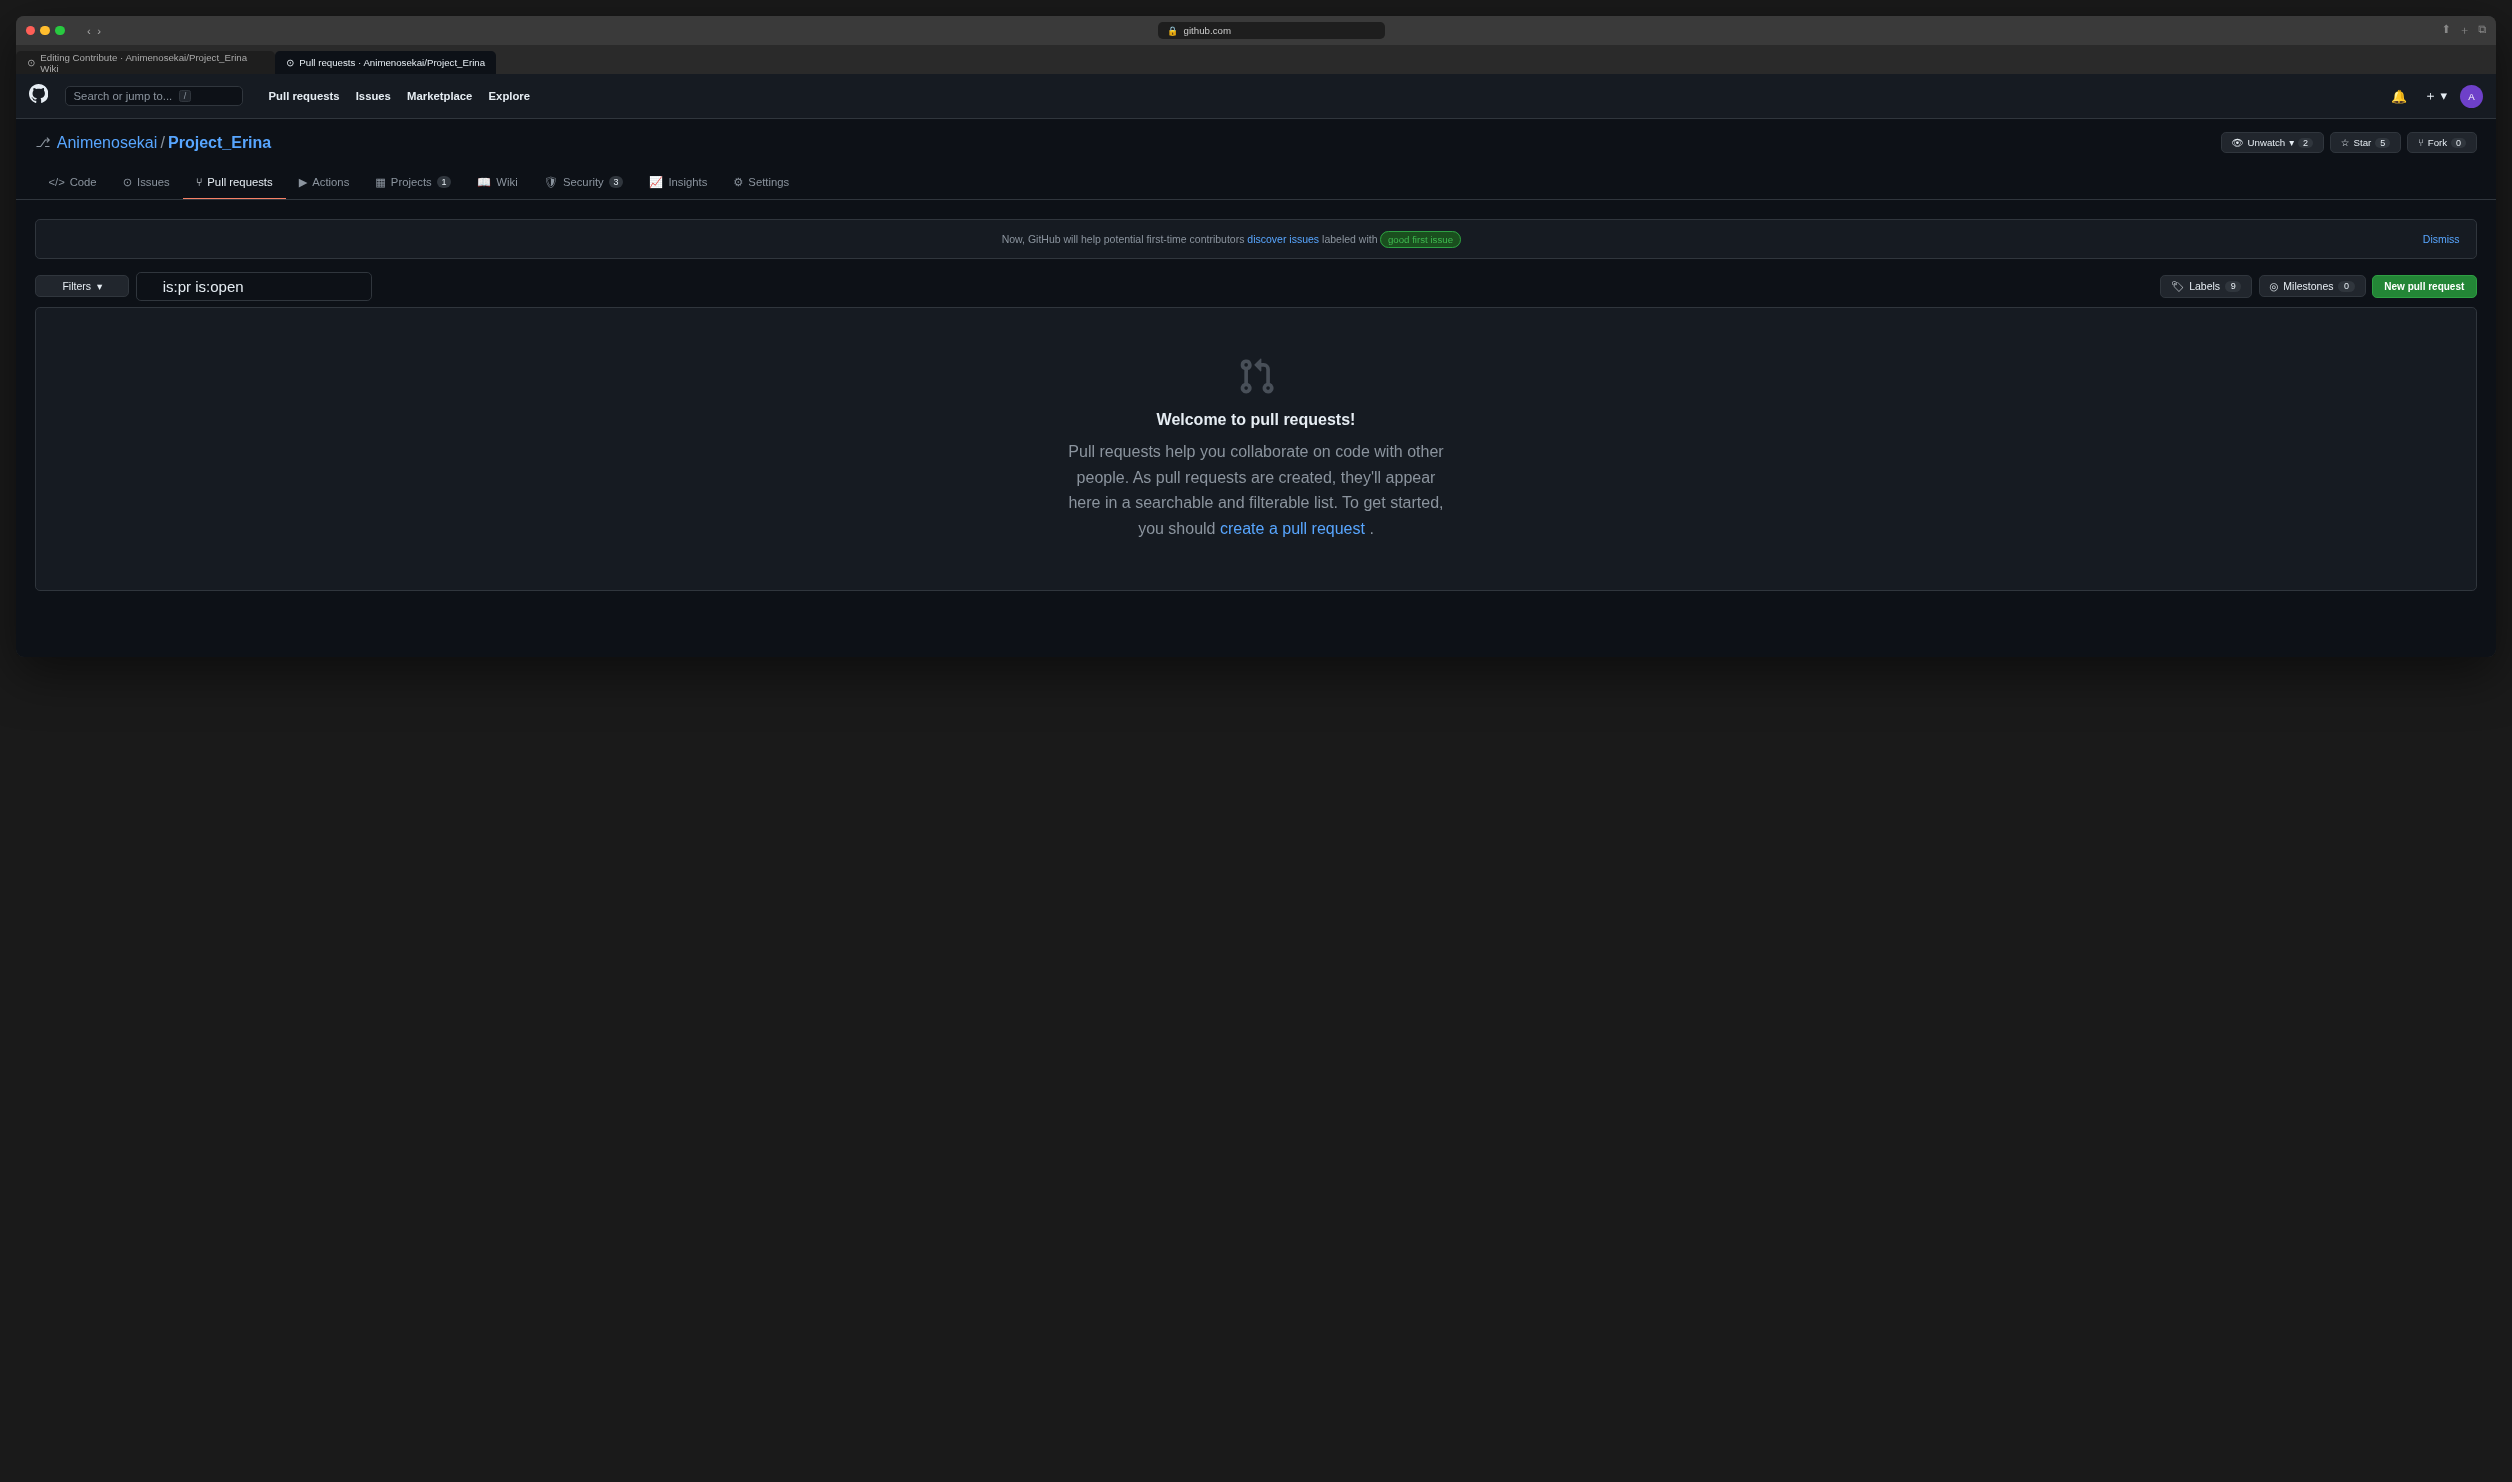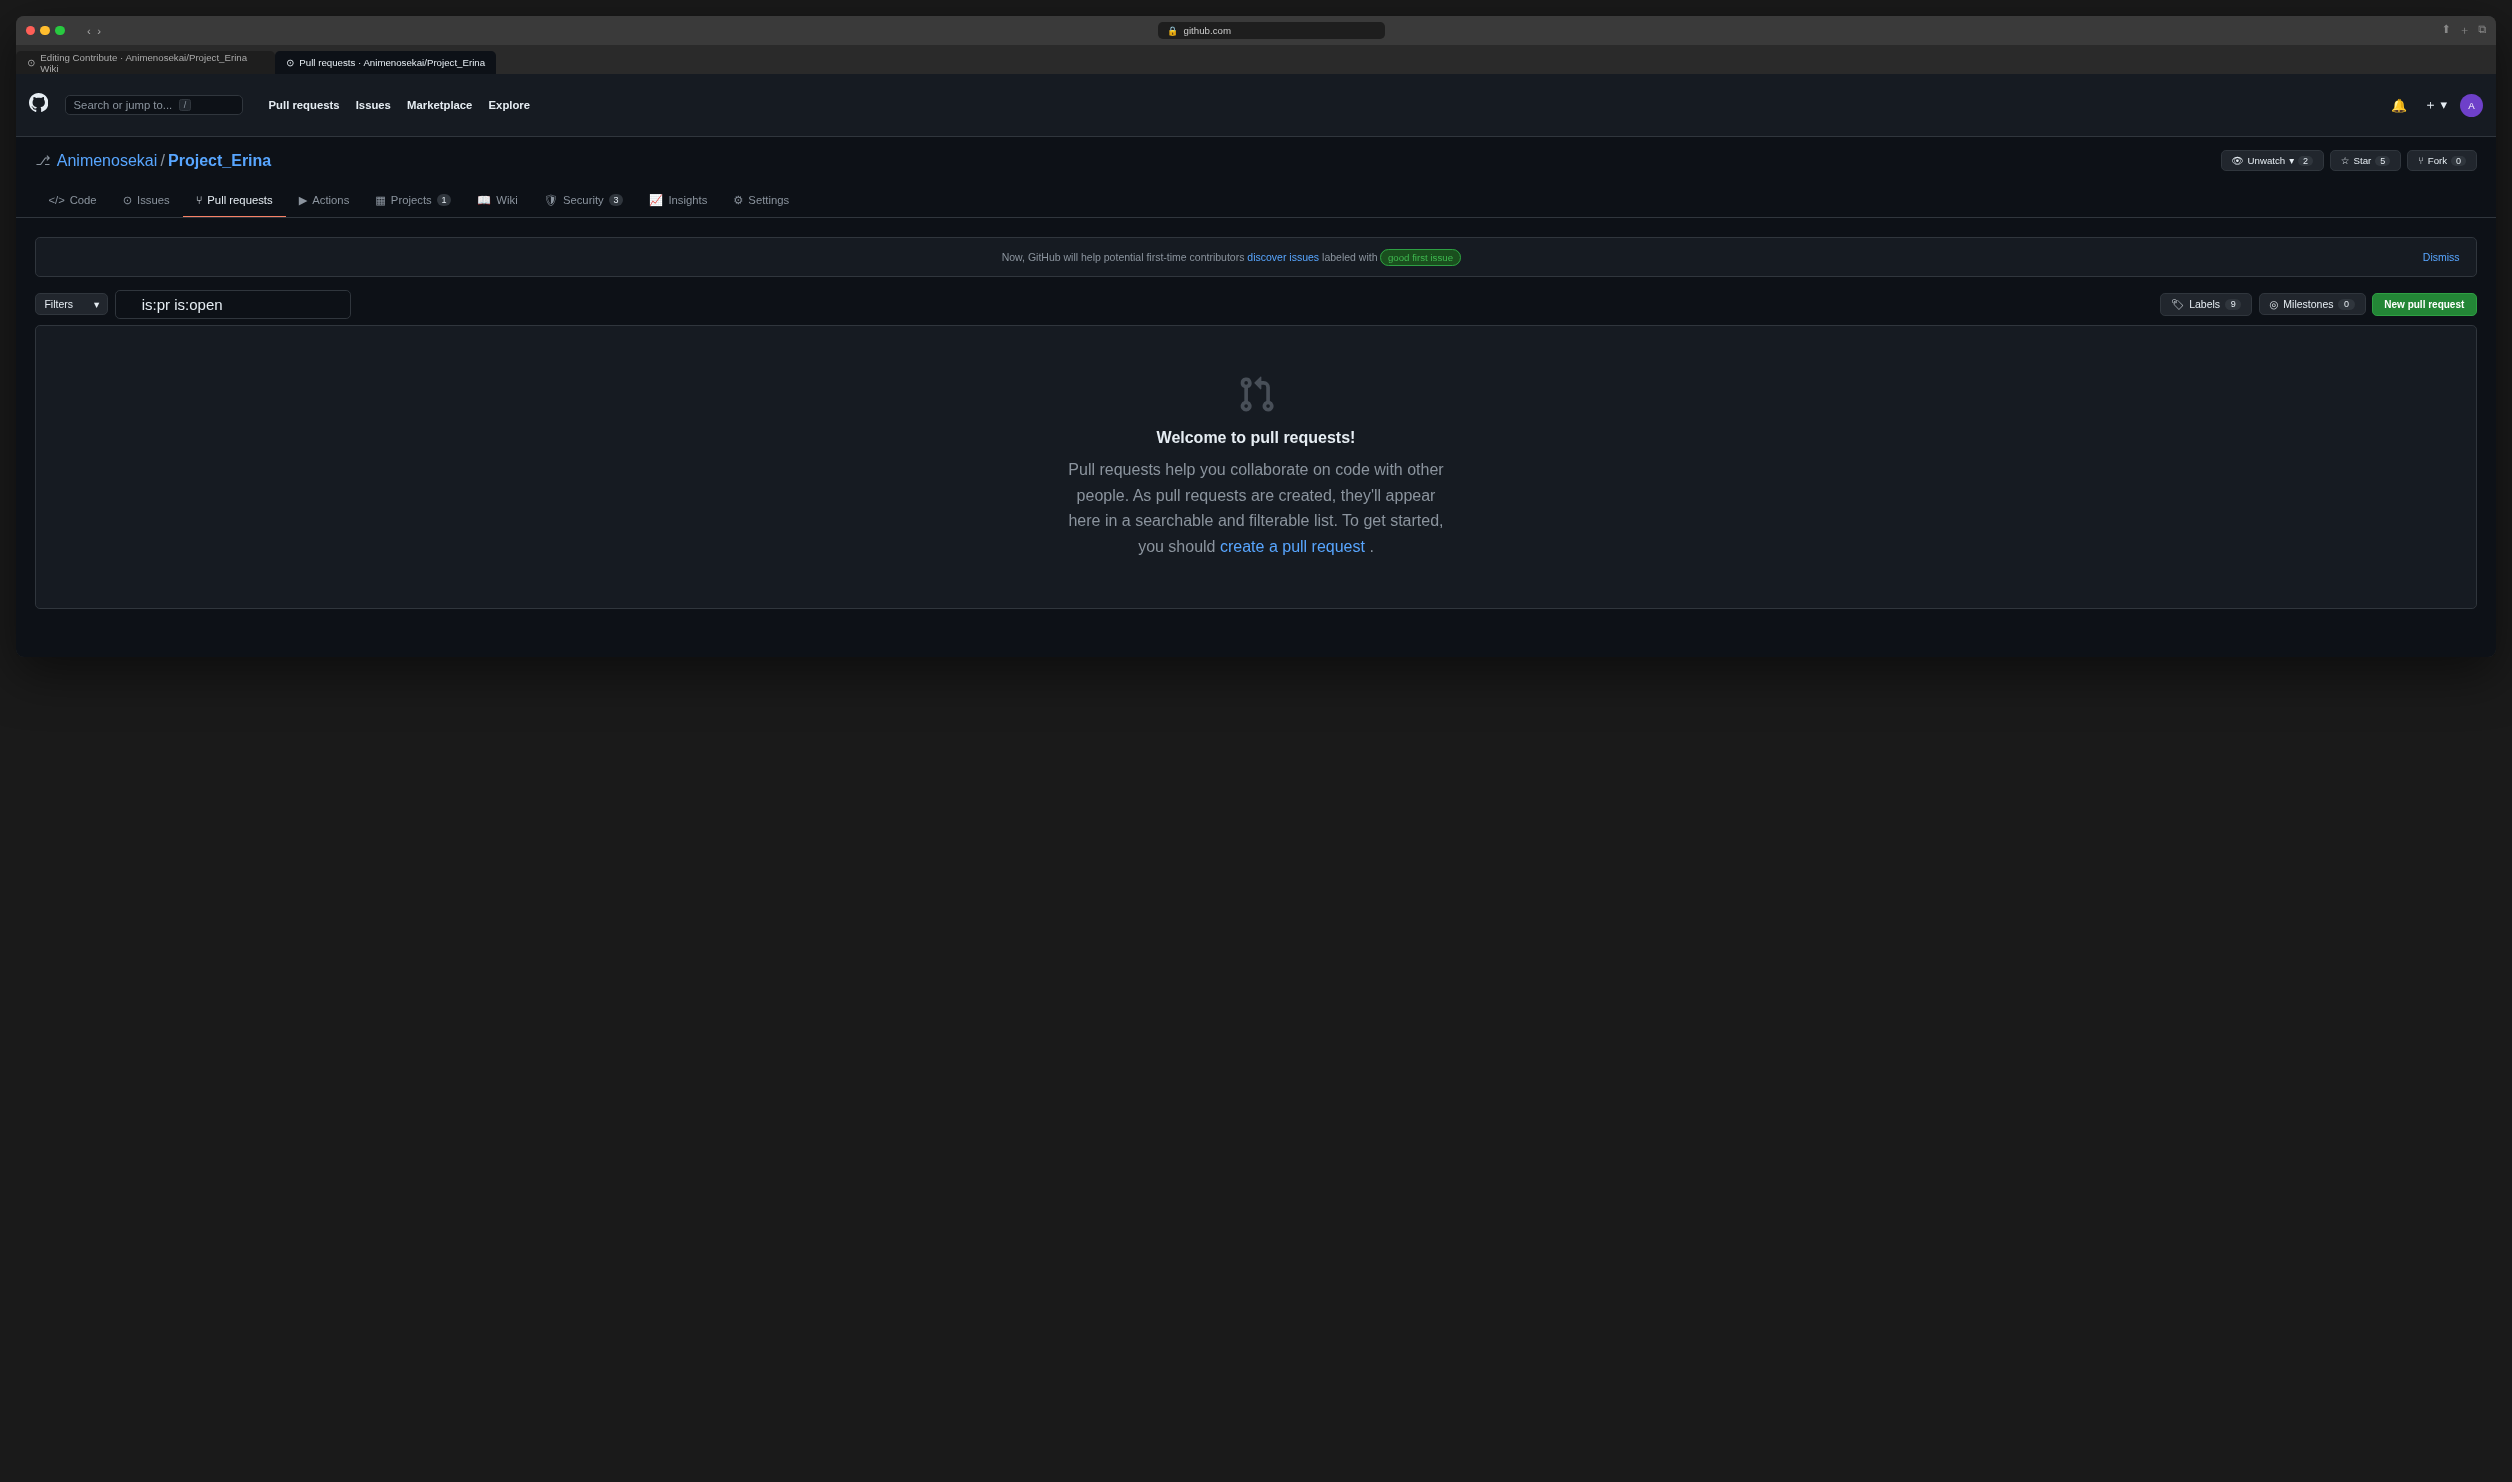--- a/index.html
+++ b/index.html
@@ -118,21 +118,21 @@
       min-height: 583px;
     }
 
     
     .gh-topnav {
       background: #161b22;
       border-bottom: 0.8px solid #30363d;
       padding: 0 13px;
       display: flex;
       align-items: center;
-      height: 63px;
+      height: 45px;
       gap: 13px;
     }
 
     .gh-logo {
       color: #e6edf3;
       font-size: 16px;
       margin-right: 3.2px;
     }
 
     .gh-search {
@@ -326,26 +326,26 @@
       display: flex;
       align-items: center;
       gap: 6.5px;
       margin-bottom: 6.5px;
     }
     .filter-btn {
       background: #21262d;
       border: 0.8px solid #30363d;
       border-radius: 4.9px;
       color: #e6edf3;
-      padding: 4px 8px;
+      padding: 4px 26px;
       font-size: 10.5px;
       cursor: pointer;
       display: flex;
       align-items: center;
-      gap: 21px;
+      gap: 6px;
     }
     .filter-search {
       flex: 1;
       background: #0d1117;
       border: 0.8px solid #30363d;
       border-radius: 4.9px;
       padding: 4.9px 9.7px 4.9px 26px;
       color: #e6edf3;
       font-size: 15px;
       position: relative;

